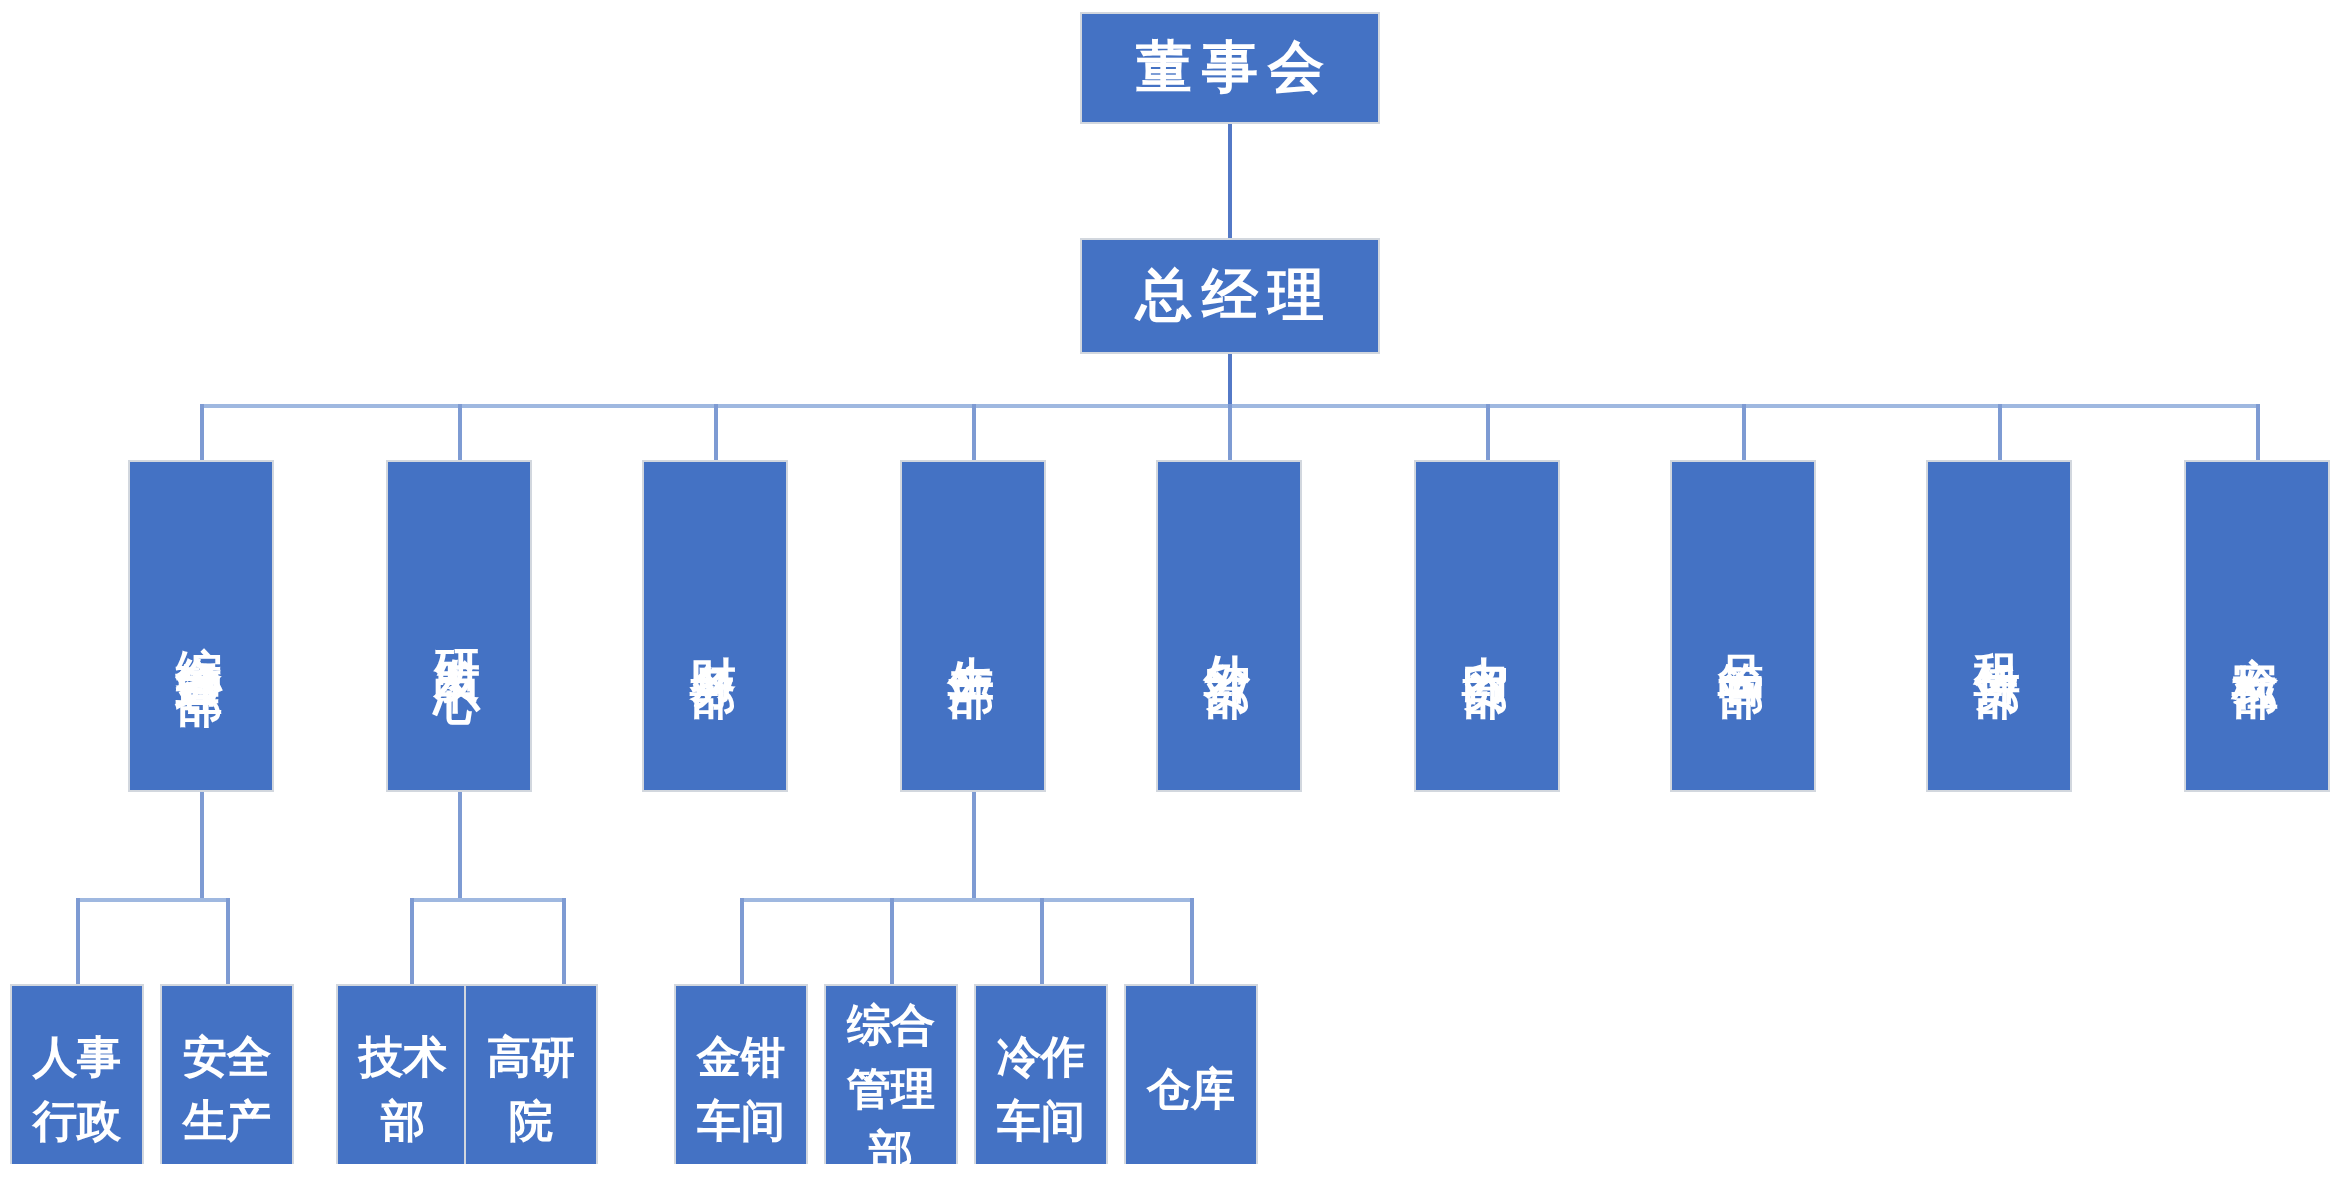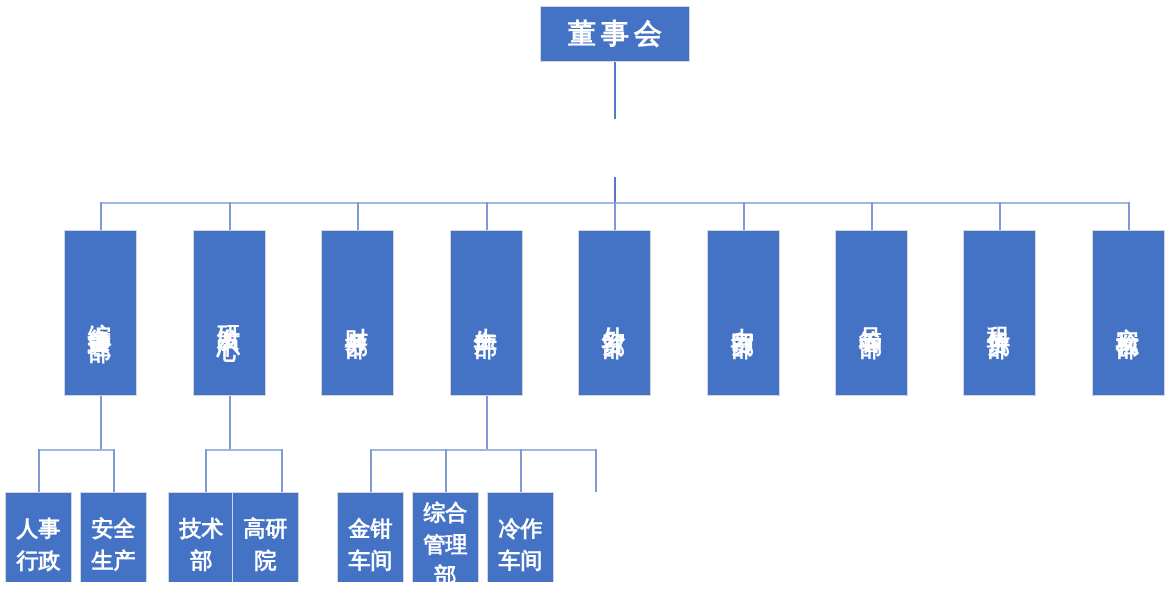--- a/index.html
+++ b/index.html
@@ -82,20 +82,23 @@
   <div class="line v" style="left:486px;top:396px;height:55px"></div>
   <div class="line h" style="left:370px;top:449px;width:227px"></div>
   <div class="line v" style="left:370px;top:449px;height:43px"></div>
   <div class="line v" style="left:445px;top:449px;height:43px"></div>
   <div class="line v" style="left:520px;top:449px;height:43px"></div>
   <div class="line v" style="left:595px;top:449px;height:43px"></div>
 
   <div class="node node-top" style="left:540px;top:6px">
     <span>董事会</span>
   </div>
+  <div class="node node-top" style="left:540px;top:119px;height:58px">
+    <span>总经理</span>
+  </div>
 
   <div class="node node-dept" style="left:64px;top:230px">
     <span>综合管理部</span>
   </div>
   <div class="node node-dept" style="left:193px;top:230px">
     <span>研发中心</span>
   </div>
   <div class="node node-dept" style="left:321px;top:230px">
     <span>财务部</span>
   </div>
@@ -134,14 +137,17 @@
 
   <div class="node node-sub" style="left:337px;top:492px">
     <span>金钳车间</span>
   </div>
   <div class="node node-sub" style="left:412px;top:492px">
     <span>综合管理部</span>
   </div>
   <div class="node node-sub" style="left:487px;top:492px">
     <span>冷作车间</span>
   </div>
+  <div class="node node-sub" style="left:562px;top:492px">
+    <span>仓库</span>
+  </div>
 
 </div>
 
 </body></html>

